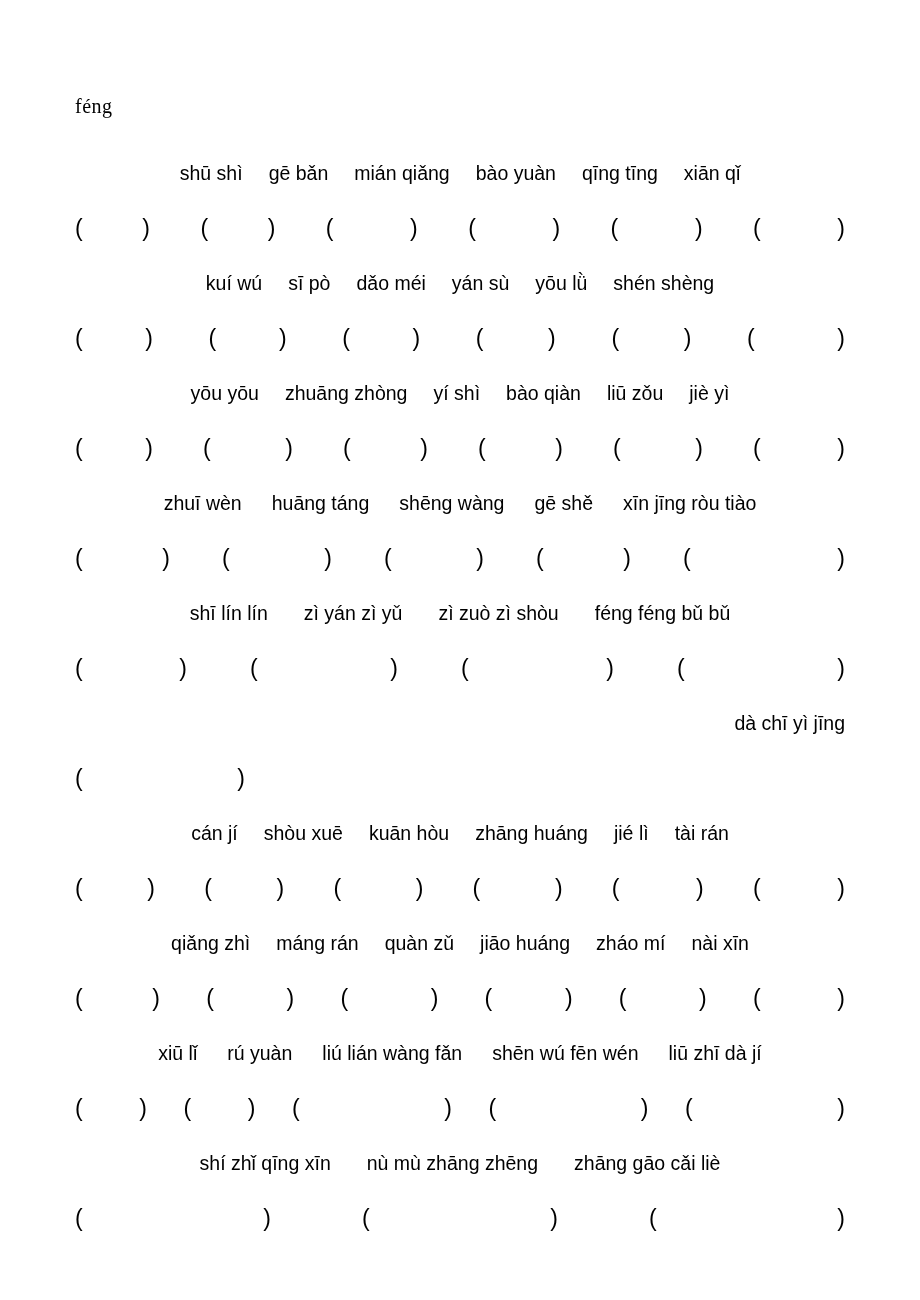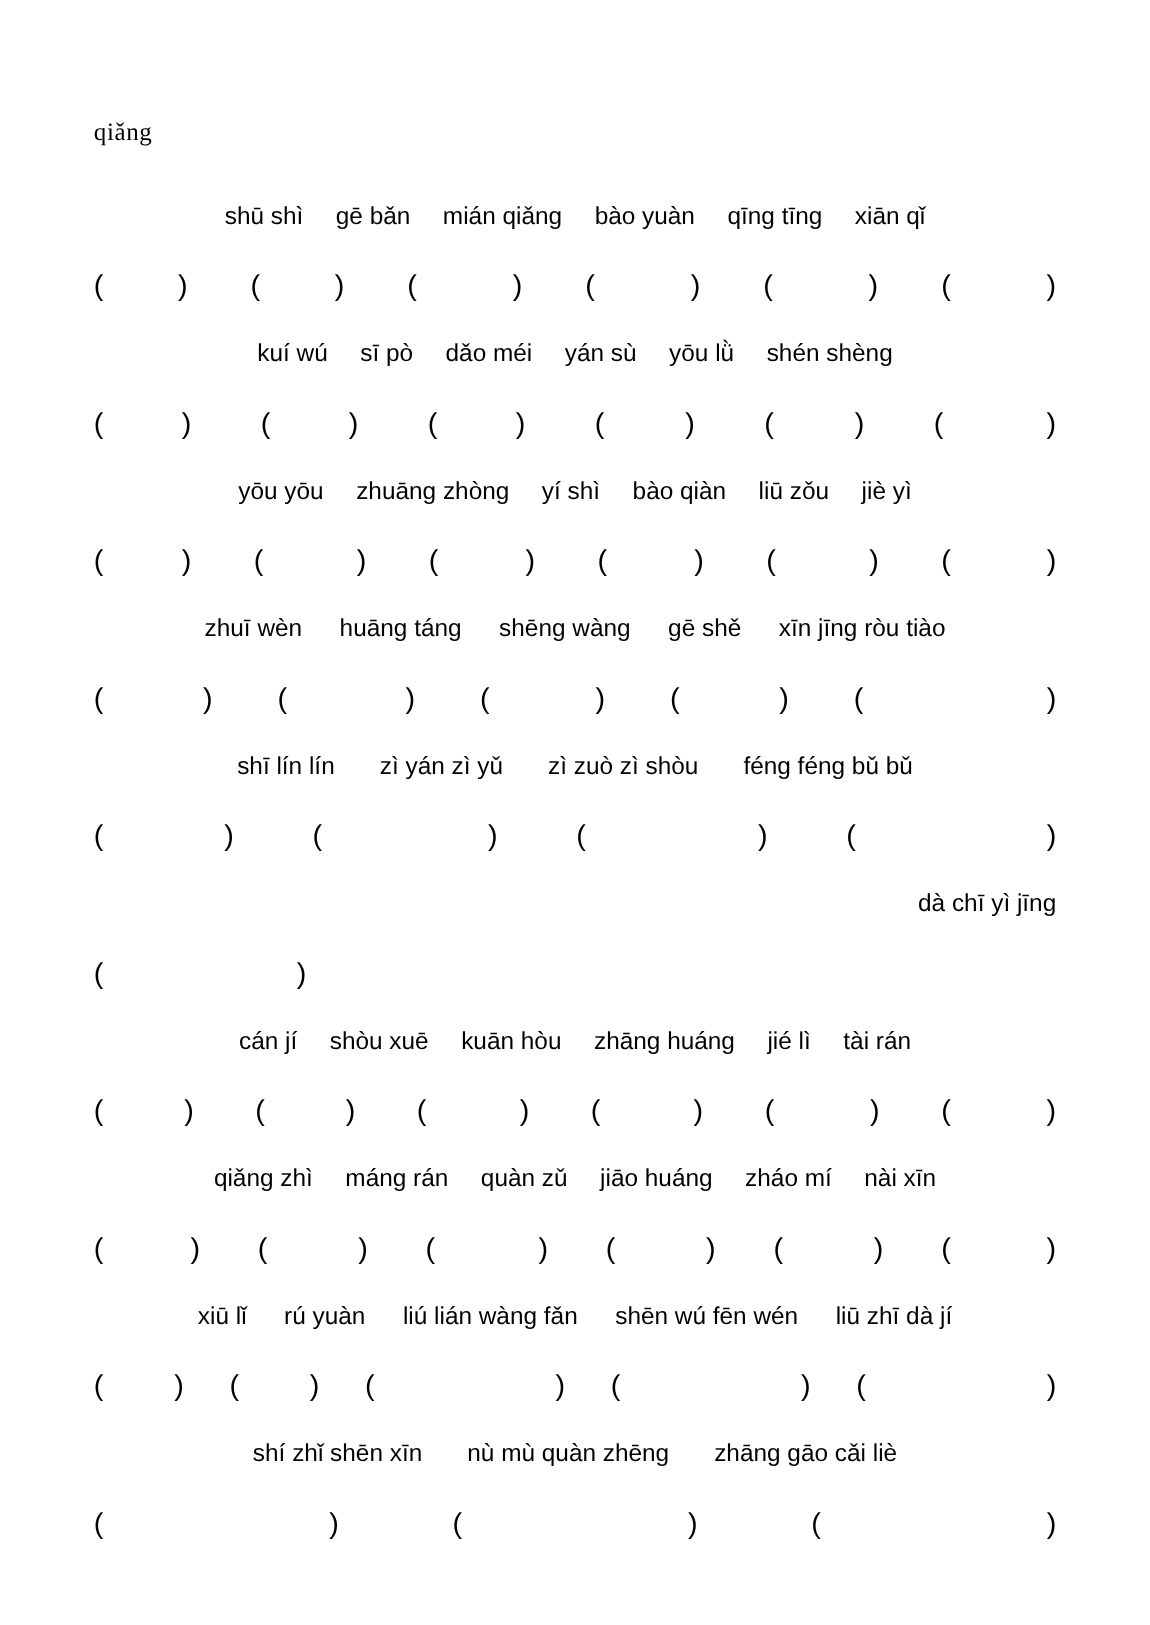--- a/index.html
+++ b/index.html
@@ -83,21 +83,21 @@
   .blank-fill {
     display: inline-block;
     flex: 1 1 auto;
   }
 </style>
 </head>
 <body>
 
 <div class="page">
 
-  <div class="unit-title">qiǎng</div>
+  <div class="unit-title">féng</div>
 
   <div class="rows">
       <div class="row-block">
         <div class="pinyin-line center"><span class="pinyin-item">shū shì</span><span style="display: inline-block; width: 26px;"></span><span class="pinyin-item">gē bǎn</span><span style="display: inline-block; width: 26px;"></span><span class="pinyin-item">mián qiǎng</span><span style="display: inline-block; width: 26px;"></span><span class="pinyin-item">bào yuàn</span><span style="display: inline-block; width: 26px;"></span><span class="pinyin-item">qīng tīng</span><span style="display: inline-block; width: 26px;"></span><span class="pinyin-item">xiān qǐ</span></div>
         <div class="paren-line spread">
           <span class="paren-box" style="width: 75px;">
             <span class="pl">(</span>
             <span class="blank-fill"></span>
             <span class="pr">)</span>
           </span>
@@ -357,21 +357,21 @@
             <span class="pr">)</span>
           </span>
           <span class="paren-box" style="width: 160px;">
             <span class="pl">(</span>
             <span class="blank-fill"></span>
             <span class="pr">)</span>
           </span>
         </div>
       </div>
       <div class="row-block">
-        <div class="pinyin-line center"><span class="pinyin-item">shí zhǐ shēn xīn</span><span style="display: inline-block; width: 36px;"></span><span class="pinyin-item">nù mù quàn zhēng</span><span style="display: inline-block; width: 36px;"></span><span class="pinyin-item">zhāng gāo cǎi liè</span></div>
+        <div class="pinyin-line center"><span class="pinyin-item">shí zhǐ qīng xīn</span><span style="display: inline-block; width: 36px;"></span><span class="pinyin-item">nù mù zhāng zhēng</span><span style="display: inline-block; width: 36px;"></span><span class="pinyin-item">zhāng gāo cǎi liè</span></div>
         <div class="paren-line spread">
           <span class="paren-box" style="width: 196px;">
             <span class="pl">(</span>
             <span class="blank-fill"></span>
             <span class="pr">)</span>
           </span>
           <span class="paren-box" style="width: 196px;">
             <span class="pl">(</span>
             <span class="blank-fill"></span>
             <span class="pr">)</span>

